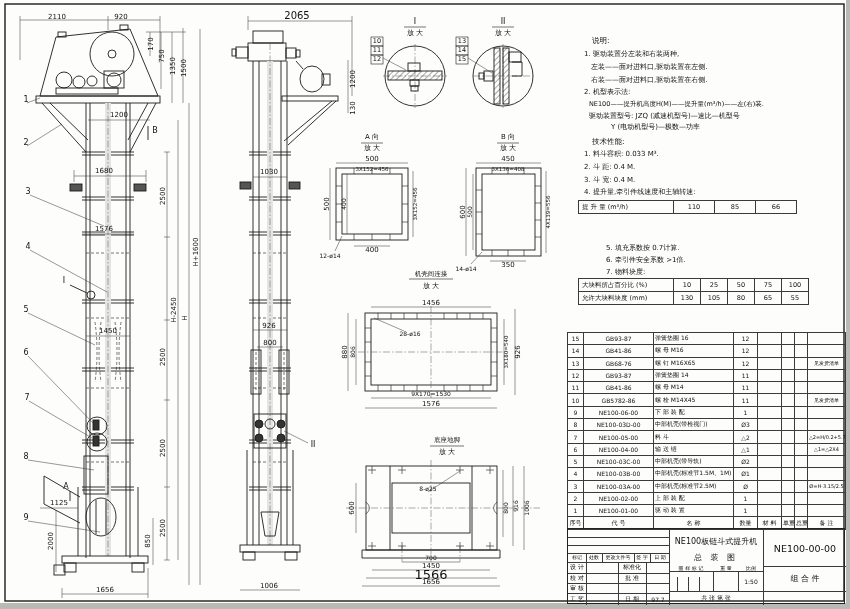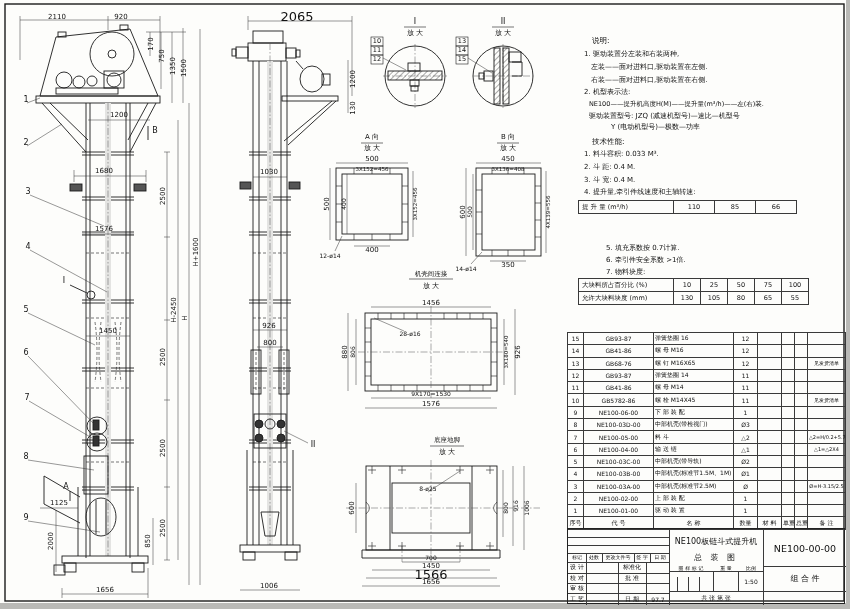--- a/index.html
+++ b/index.html
@@ -217,21 +217,21 @@
     <div class="lbl" style="left: 26px; top: 143px; font-size: 8px; transform: translate(-50%, -50%) rotate(0deg);">2</div>
     <div class="lbl" style="left: 28px; top: 192px; font-size: 8px; transform: translate(-50%, -50%) rotate(0deg);">3</div>
     <div class="lbl" style="left: 28px; top: 247px; font-size: 8px; transform: translate(-50%, -50%) rotate(0deg);">4</div>
     <div class="lbl" style="left: 26px; top: 310px; font-size: 8px; transform: translate(-50%, -50%) rotate(0deg);">5</div>
     <div class="lbl" style="left: 26px; top: 353px; font-size: 8px; transform: translate(-50%, -50%) rotate(0deg);">6</div>
     <div class="lbl" style="left: 27px; top: 398px; font-size: 8px; transform: translate(-50%, -50%) rotate(0deg);">7</div>
     <div class="lbl" style="left: 26px; top: 457px; font-size: 8px; transform: translate(-50%, -50%) rotate(0deg);">8</div>
     <div class="lbl" style="left: 26px; top: 518px; font-size: 8px; transform: translate(-50%, -50%) rotate(0deg);">9</div>
     <div class="lbl" style="left: 64px; top: 281px; font-size: 8px; transform: translate(-50%, -50%) rotate(0deg);">I</div>
     <div class="lbl" style="left: 66px; top: 487px; font-size: 8px; transform: translate(-50%, -50%) rotate(0deg);">A</div>
-    <div class="lbl" style="left: 297px; top: 16px; font-size: 13px; transform: translate(-50%, -50%) rotate(0deg); text-align: center;">2065</div>
+    <div class="lbl" style="left: 297px; top: 16px; font-size: 10px; transform: translate(-50%, -50%) rotate(0deg); text-align: center;">2065</div>
     <div class="lbl" style="left: 353px; top: 79px; font-size: 7px; transform: translate(-50%, -50%) rotate(-90deg);">1200</div>
     <div class="lbl" style="left: 353px; top: 108px; font-size: 7px; transform: translate(-50%, -50%) rotate(-90deg);">130</div>
     <div class="lbl" style="left: 269px; top: 172px; font-size: 7px; transform: translate(-50%, -50%) rotate(0deg);">1030</div>
     <div class="lbl" style="left: 269px; top: 326px; font-size: 7px; transform: translate(-50%, -50%) rotate(0deg);">926</div>
     <div class="lbl" style="left: 270px; top: 343px; font-size: 7px; transform: translate(-50%, -50%) rotate(0deg);">800</div>
     <div class="lbl" style="left: 269px; top: 586px; font-size: 7px; transform: translate(-50%, -50%) rotate(0deg);">1006</div>
     <div class="lbl" style="left: 313px; top: 445px; font-size: 8px; transform: translate(-50%, -50%) rotate(0deg);">II</div>
     <div class="lbl" style="left: 377px; top: 41px; font-size: 6.5px; transform: translate(-50%, -50%) rotate(0deg);">10</div>
     <div class="lbl" style="left: 377px; top: 50px; font-size: 6.5px; transform: translate(-50%, -50%) rotate(0deg);">11</div>
     <div class="lbl" style="left: 377px; top: 59px; font-size: 6.5px; transform: translate(-50%, -50%) rotate(0deg);">12</div>

